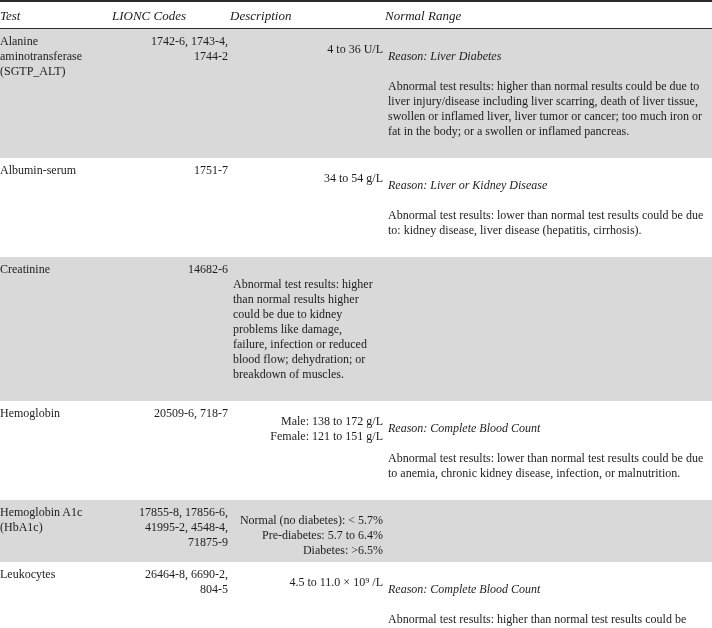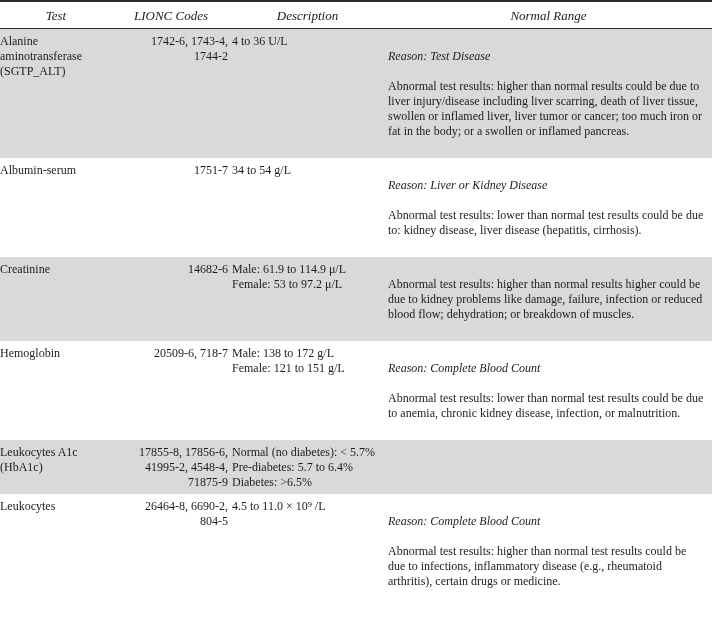--- a/index.html
+++ b/index.html
@@ -23,21 +23,21 @@
   .hdr-row {
     display: grid;
     grid-template-columns: 112px 118px 155px 1fr;
     align-items: center;
     padding: 6px 0 5px 0;
     border-bottom: 1.5px solid var(--rule-dark, #3a3a3a);
     font-style: italic;
     font-size: 13px;
     line-height: 15px;
   }
-  .hdr-cell { text-align: center; }
+  .hdr-cell { text-align: left; }
   .rows {}
   .row {
     display: grid;
     grid-template-columns: 112px 118px 155px 1fr;
     padding: 5px 0 4px 0;
     font-size: 12px;
     line-height: 15px;
     box-sizing: border-box;
   }
   .rows .row:nth-child(odd) {
@@ -47,22 +47,23 @@
   .cell.test {
     padding-left: 0;
     padding-right: 8px;
     text-align: left;
   }
   .cell.codes {
     text-align: right;
     padding: 0 2px;
   }
   .cell.range {
-    text-align: left;
+    text-align: right;
     padding: 0 2px;
+    margin-top: 8px;
   }
   .cell.desc {
     padding-left: 3px;
     padding-right: 8px;
     text-align: left;
   }
   .reason {
     display: block;
     font-style: italic;
   }
@@ -83,58 +84,56 @@
   </div>
 
   <div class="rows">
 
     <div class="row">
       <div class="cell test">Alanine aminotransferase (SGTP_ALT)</div>
       <div class="cell codes">1742-6, 1743-4,
 1744-2</div>
       <div class="cell range">4 to 36 U/L</div>
       <div class="cell desc">
-        <span class="reason">Reason: Test Disease</span>
+        <span class="reason">Reason: Liver Diabetes</span>
         <span class="desc-text">Abnormal test results: higher than normal results could be due to liver injury/disease including liver scarring, death of liver tissue, swollen or inflamed liver, liver tumor or cancer; too much iron or fat in the body; or a swollen or inflamed pancreas.</span>
       </div>
     </div>
 
     <div class="row">
       <div class="cell test">Albumin-serum</div>
       <div class="cell codes">1751-7</div>
       <div class="cell range">34 to 54 g/L</div>
       <div class="cell desc">
         <span class="reason">Reason: Liver or Kidney Disease</span>
         <span class="desc-text">Abnormal test results: lower than normal test results could be due to: kidney disease, liver disease (hepatitis, cirrhosis).</span>
       </div>
     </div>
 
     <div class="row">
       <div class="cell test">Creatinine</div>
       <div class="cell codes">14682-6</div>
-      <div class="cell range">Male: 61.9 to 114.9 μ/L
-Female: 53 to 97.2 μ/L</div>
       <div class="cell desc">
         <span class="desc-text">Abnormal test results: higher than normal results higher could be due to kidney problems like damage, failure, infection or reduced blood flow; dehydration; or breakdown of muscles.</span>
       </div>
     </div>
 
     <div class="row">
       <div class="cell test">Hemoglobin</div>
       <div class="cell codes">20509-6, 718-7</div>
       <div class="cell range">Male: 138 to 172 g/L
 Female: 121 to 151 g/L</div>
       <div class="cell desc">
         <span class="reason">Reason: Complete Blood Count</span>
         <span class="desc-text">Abnormal test results: lower than normal test results could be due to anemia, chronic kidney disease, infection, or malnutrition.</span>
       </div>
     </div>
 
     <div class="row">
-      <div class="cell test">Leukocytes A1c (HbA1c)</div>
+      <div class="cell test">Hemoglobin A1c (HbA1c)</div>
       <div class="cell codes">17855-8, 17856-6,
 41995-2, 4548-4,
 71875-9</div>
       <div class="cell range">Normal (no diabetes): &lt; 5.7%
 Pre-diabetes: 5.7 to 6.4%
 Diabetes: &gt;6.5%</div>
     </div>
 
     <div class="row">
       <div class="cell test">Leukocytes</div>

